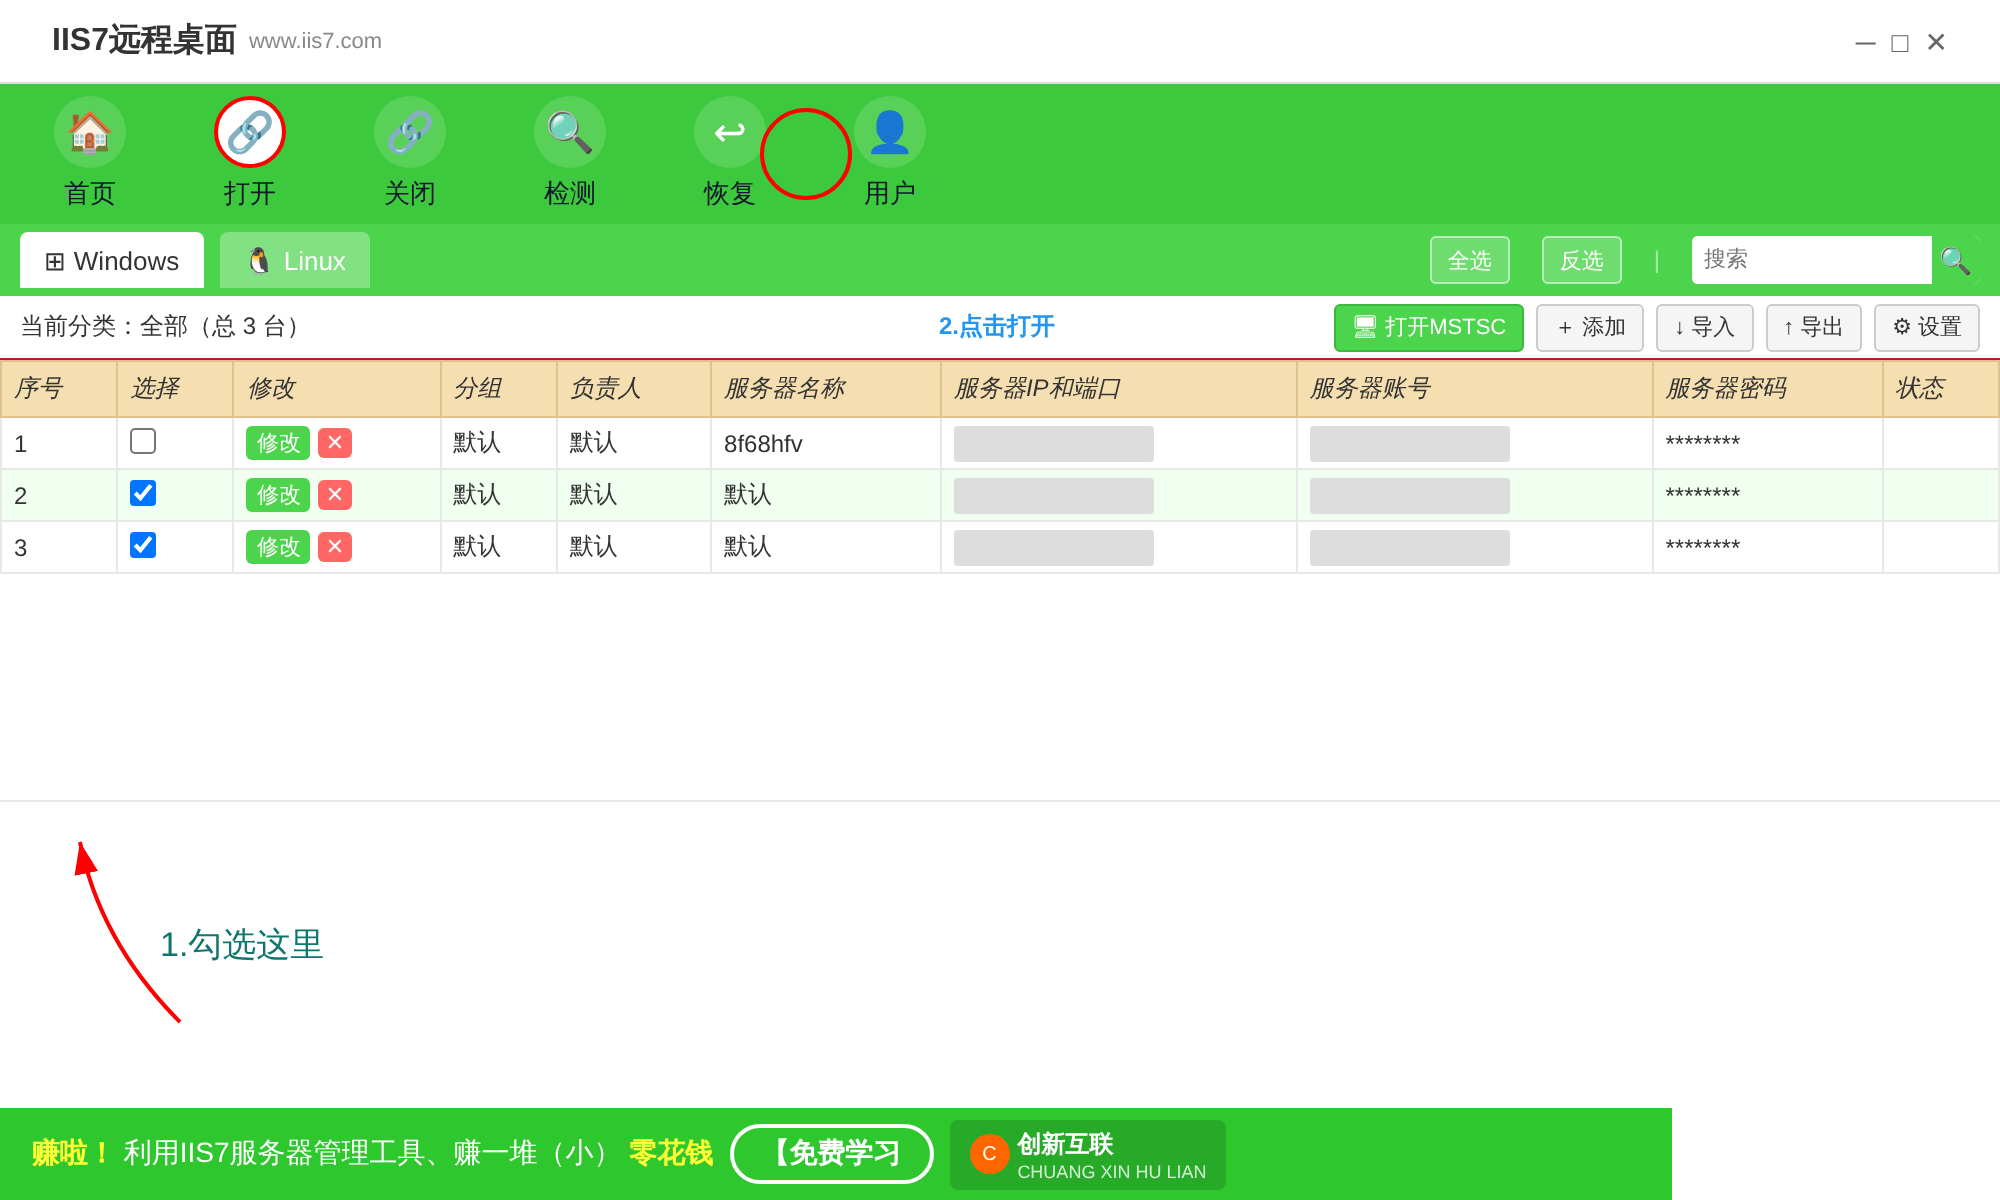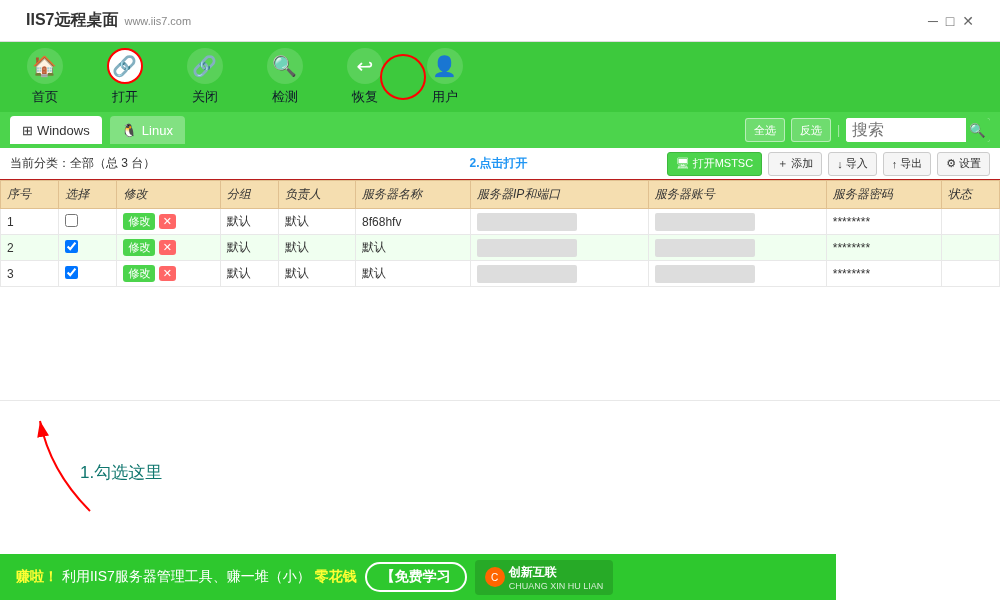--- a/index.html
+++ b/index.html
@@ -104,21 +104,21 @@
       color: #333;
     }
     .tab-btn.inactive {
       background: rgba(255,255,255,0.3);
       color: #fff;
     }
     .toolbar-spacer { flex: 1; }
     .toolbar-right {
       display: flex;
       align-items: center;
-      gap: 6px;
+      gap: 16px;
     }
     .toolbar-btn {
       height: 24px;
       padding: 0 8px;
       border: 1px solid rgba(255,255,255,0.5);
       background: rgba(255,255,255,0.2);
       border-radius: 3px;
       color: #fff;
       cursor: pointer;
       font-size: 11px;
@@ -132,21 +132,21 @@
       align-items: center;
       background: #fff;
       border-radius: 3px;
       overflow: hidden;
     }
     .search-box input {
       border: none;
       outline: none;
       height: 100%;
       padding: 0 6px;
-      font-size: 16px;
+      font-size: 11px;
       width: 120px;
     }
     .search-box button {
       height: 24px;
       width: 24px;
       background: #4cd44c;
       border: none;
       cursor: pointer;
       color: #fff;
     }

